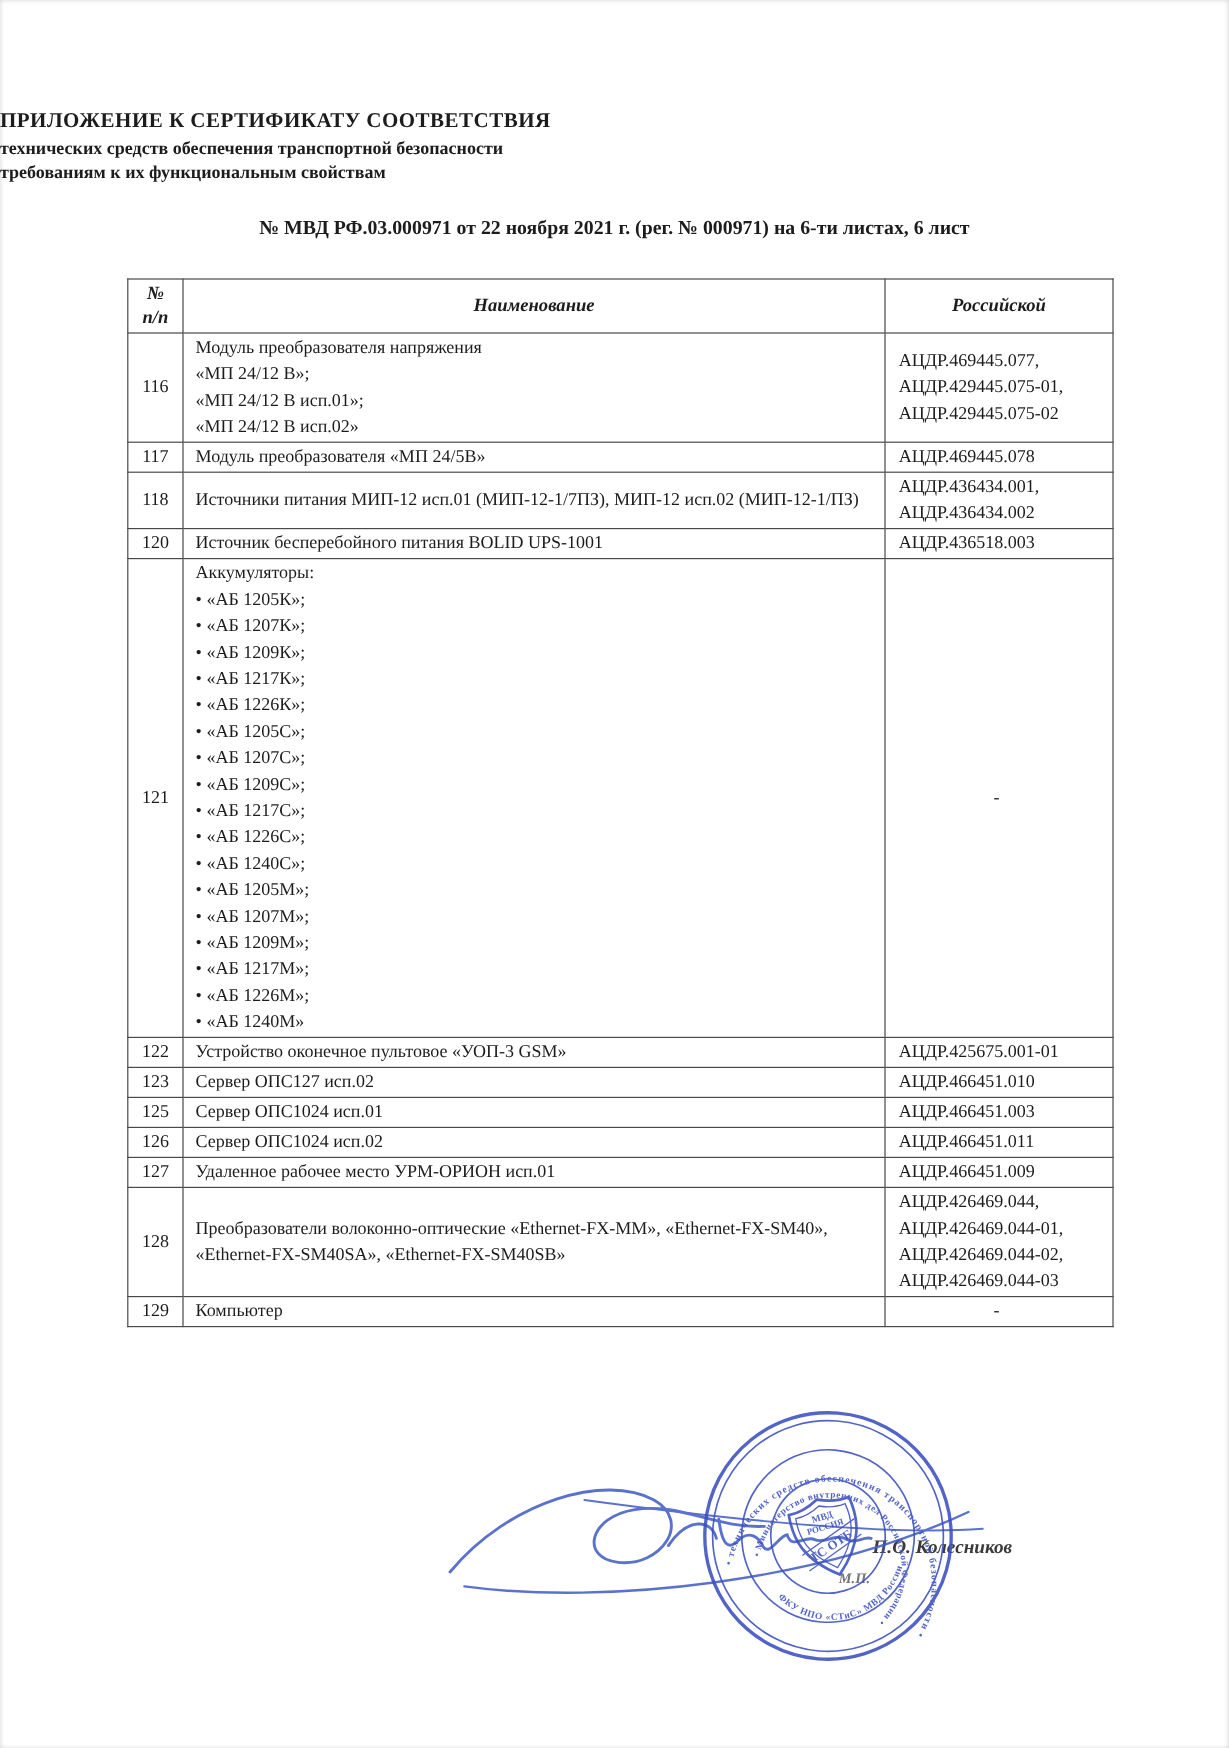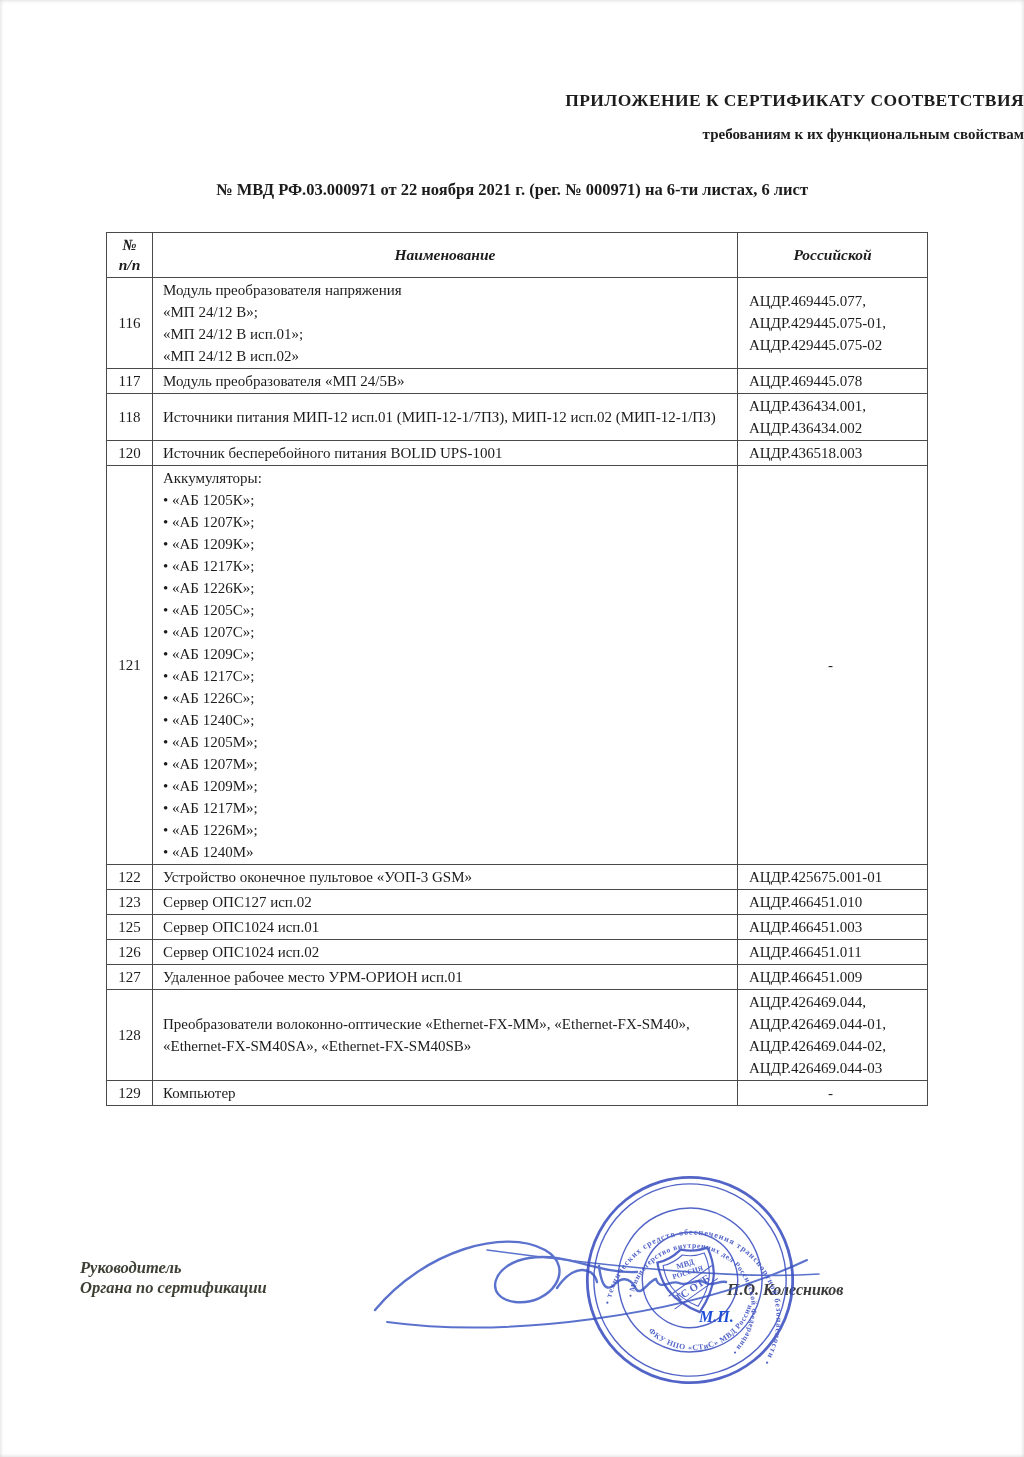--- a/index.html
+++ b/index.html
@@ -3,24 +3,24 @@
 <meta charset="utf-8">
 <style>
   html,body{margin:0;padding:0;background:#e8e8e8;}
   .page{
     position:relative;width:1024px;height:1457px;margin:0 auto;
     background:#ffffff;overflow:hidden;
     font-family:"Liberation Serif","DejaVu Serif",serif;color:#1c1c1c;
     box-shadow:inset 0 0 4px rgba(0,0,0,.18);
   }
   
-  .title-block{position:absolute;top:90px;left:0;width:100%;text-align:right;font-weight:bold;}
+  .title-block{position:absolute;top:90px;left:0;width:100%;text-align:left;font-weight:bold;}
   .t1{font-size:17.5px;letter-spacing:.4px;}
   .t2{font-size:15px;margin-top:5px;}
-  .t3{font-size:15px;margin-top:15px;}
+  .t3{font-size:15px;margin-top:3px;}
   .doc-number{position:absolute;top:180px;left:0;width:100%;text-align:center;font-weight:bold;font-size:16.5px;}
   
   table.cert{
     position:absolute;left:106px;top:232px;width:821px;
     border-collapse:collapse;table-layout:fixed;font-size:15px;
   }
   table.cert td,table.cert th{
     border:1.4px solid #4a4a4a;line-height:22px;padding:1px 4px;vertical-align:middle;
   }
   table.cert th{
@@ -34,32 +34,33 @@
   .role-block{
     position:absolute;left:80px;top:1258px;font-weight:bold;font-style:italic;
     font-size:16.5px;line-height:20px;color:#3d4034;z-index:2;
   }
   .signer-name{
     position:absolute;left:727px;top:1281px;font-weight:bold;font-style:italic;
     font-size:16px;color:#3a3a3a;z-index:2;white-space:nowrap;
   }
   .seal-mark{
     position:absolute;left:699px;top:1308px;font-weight:bold;font-style:italic;
-    font-size:16px;color:#1d4ed8;z-index:2;
+    font-size:12px;color:#737373;z-index:2;
   }
   .signature-svg{position:absolute;left:345px;top:1222px;width:480px;height:115px;z-index:3;}
   .stamp-svg{position:absolute;left:578px;top:1168px;width:224px;height:224px;z-index:4;opacity:.88;}
 </style>
 </head>
 <body>
 
 <div class="page">
 
   <div class="title-block">
     <div class="t1">ПРИЛОЖЕНИЕ К СЕРТИФИКАТУ СООТВЕТСТВИЯ</div>
+    <div class="t2">технических средств обеспечения транспортной безопасности</div>
     <div class="t3">требованиям к их функциональным свойствам</div>
   </div>
   <div class="doc-number">№ МВД РФ.03.000971 от 22 ноября 2021 г. (рег. № 000971) на 6-ти листах, 6 лист</div>
 
   <table class="cert">
     <colgroup>
         <col style="width:46px">
         <col style="width:585px">
         <col style="width:190px">
       </colgroup>
@@ -204,24 +205,20 @@
           <td class="c-name">
             <div>Компьютер</div>
           </td>
           <td class="c-des dash">
             <div>-</div>
           </td>
         </tr>
       </tbody>
   </table>
 
-  <div class="role-block">
-    <div>Руководитель</div>
-    <div>Органа по сертификации</div>
-  </div>
   <div class="signer-name">П.О. Колесников</div>
   <div class="seal-mark">М.П.</div>
 
   <svg class="signature-svg" viewBox="0 0 480 115">
     <g fill="none" stroke="#4a63c8" stroke-width="2.4" stroke-linecap="round" opacity="0.9">
       <path d="M 30 88 C 80 28 160 6 200 28 C 232 46 206 84 170 80 C 138 76 146 42 184 36 C 222 30 252 52 292 50"></path>
       <path d="M 212 66 C 228 42 248 44 252 60 M 254 44 C 256 60 260 72 270 62 C 280 52 288 60 291 67 C 296 75 304 58 311 57 C 315 70 326 57 334 61 C 342 65 352 55 361 61 C 367 65 375 58 381 60"></path>
       <path d="M 42 100 C 160 116 338 96 462 38" stroke-width="2"></path>
       <path d="M 142 28 C 260 44 392 58 474 52" stroke-width="1.6"></path>
     </g>

